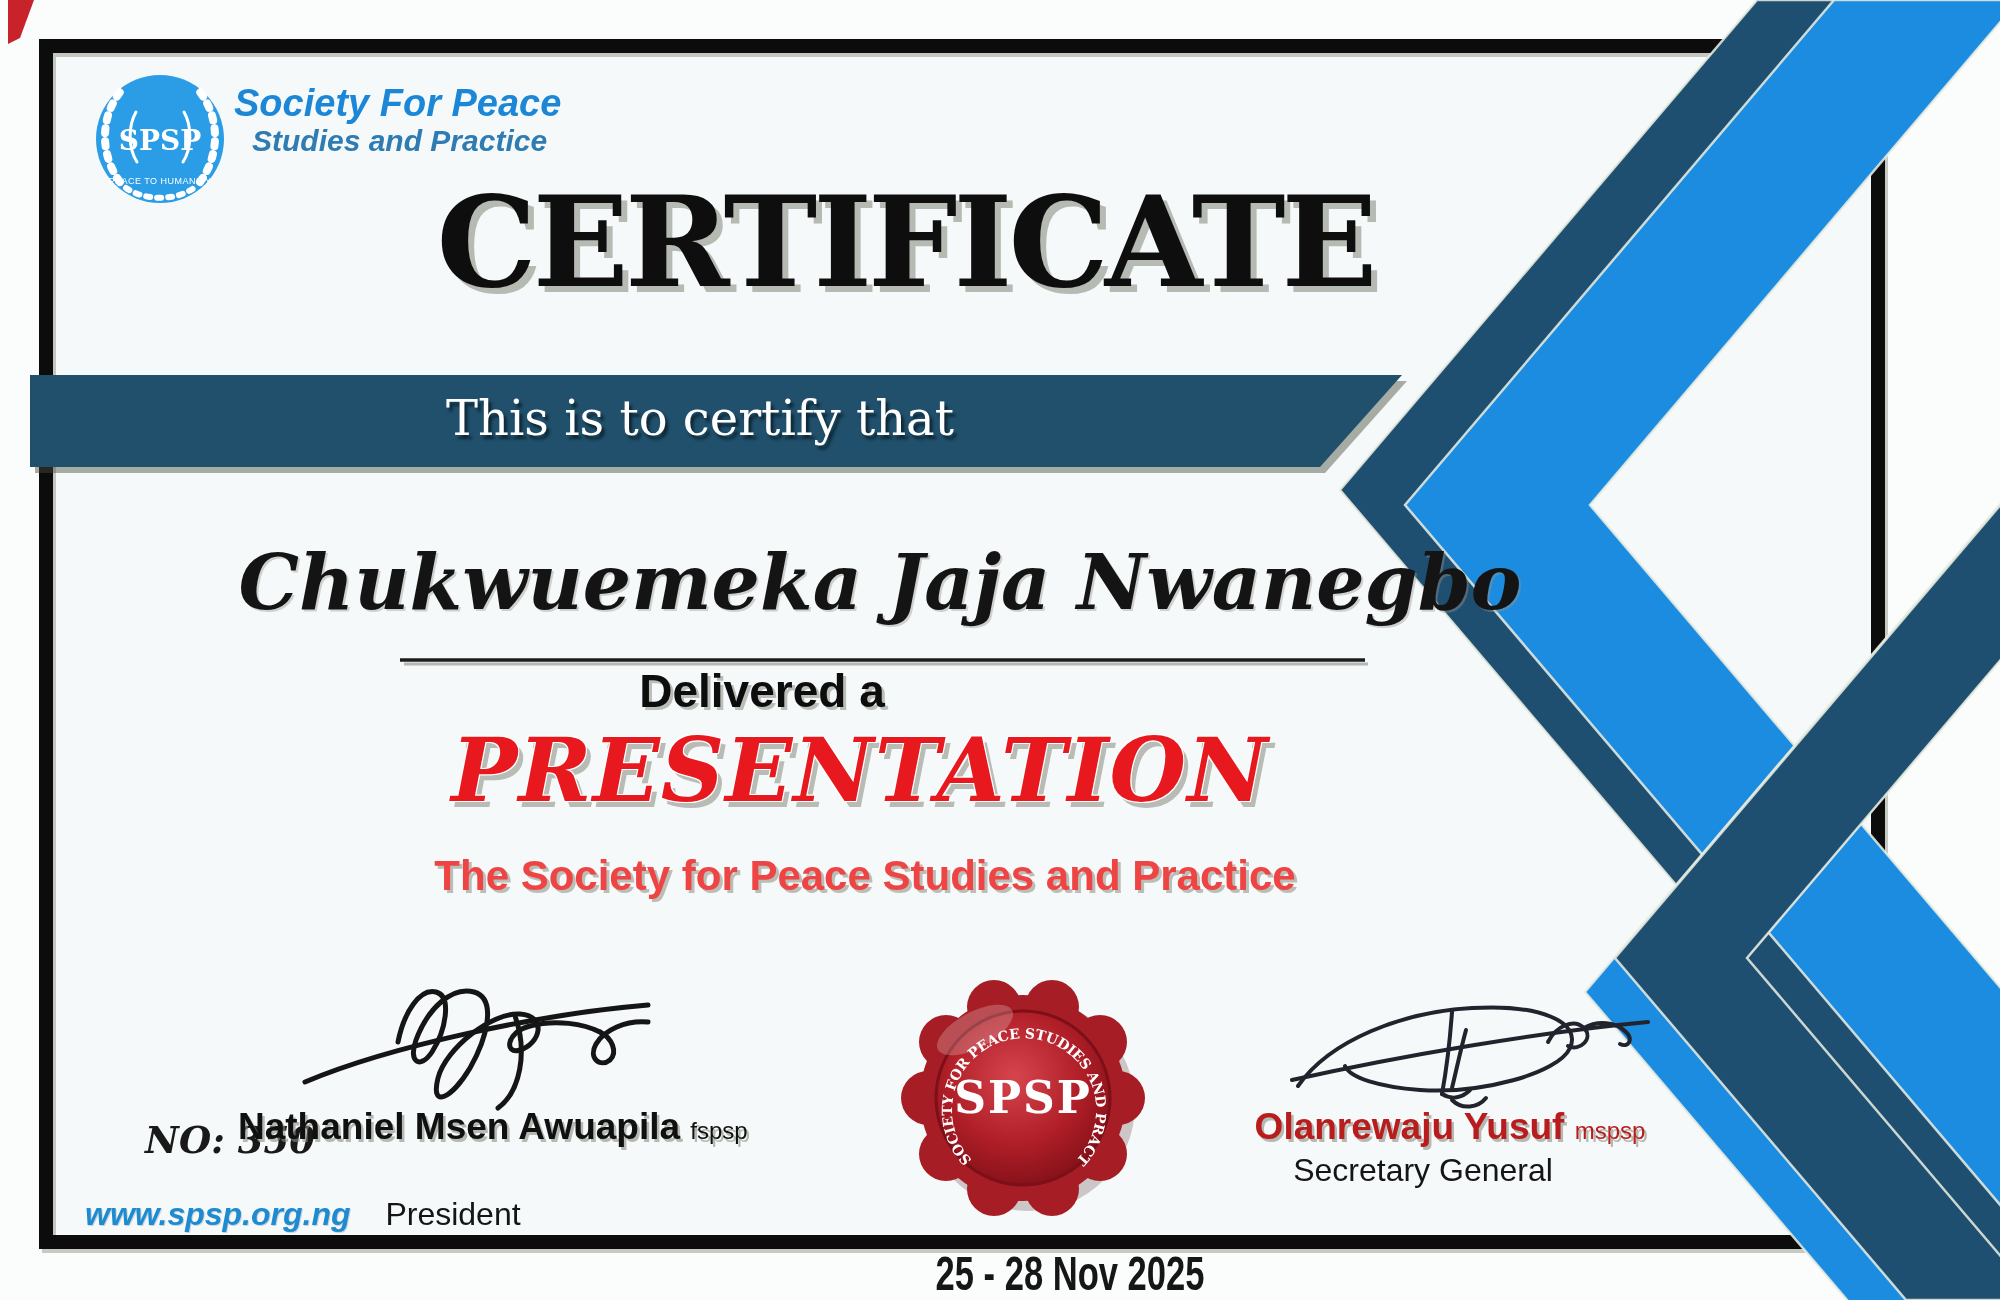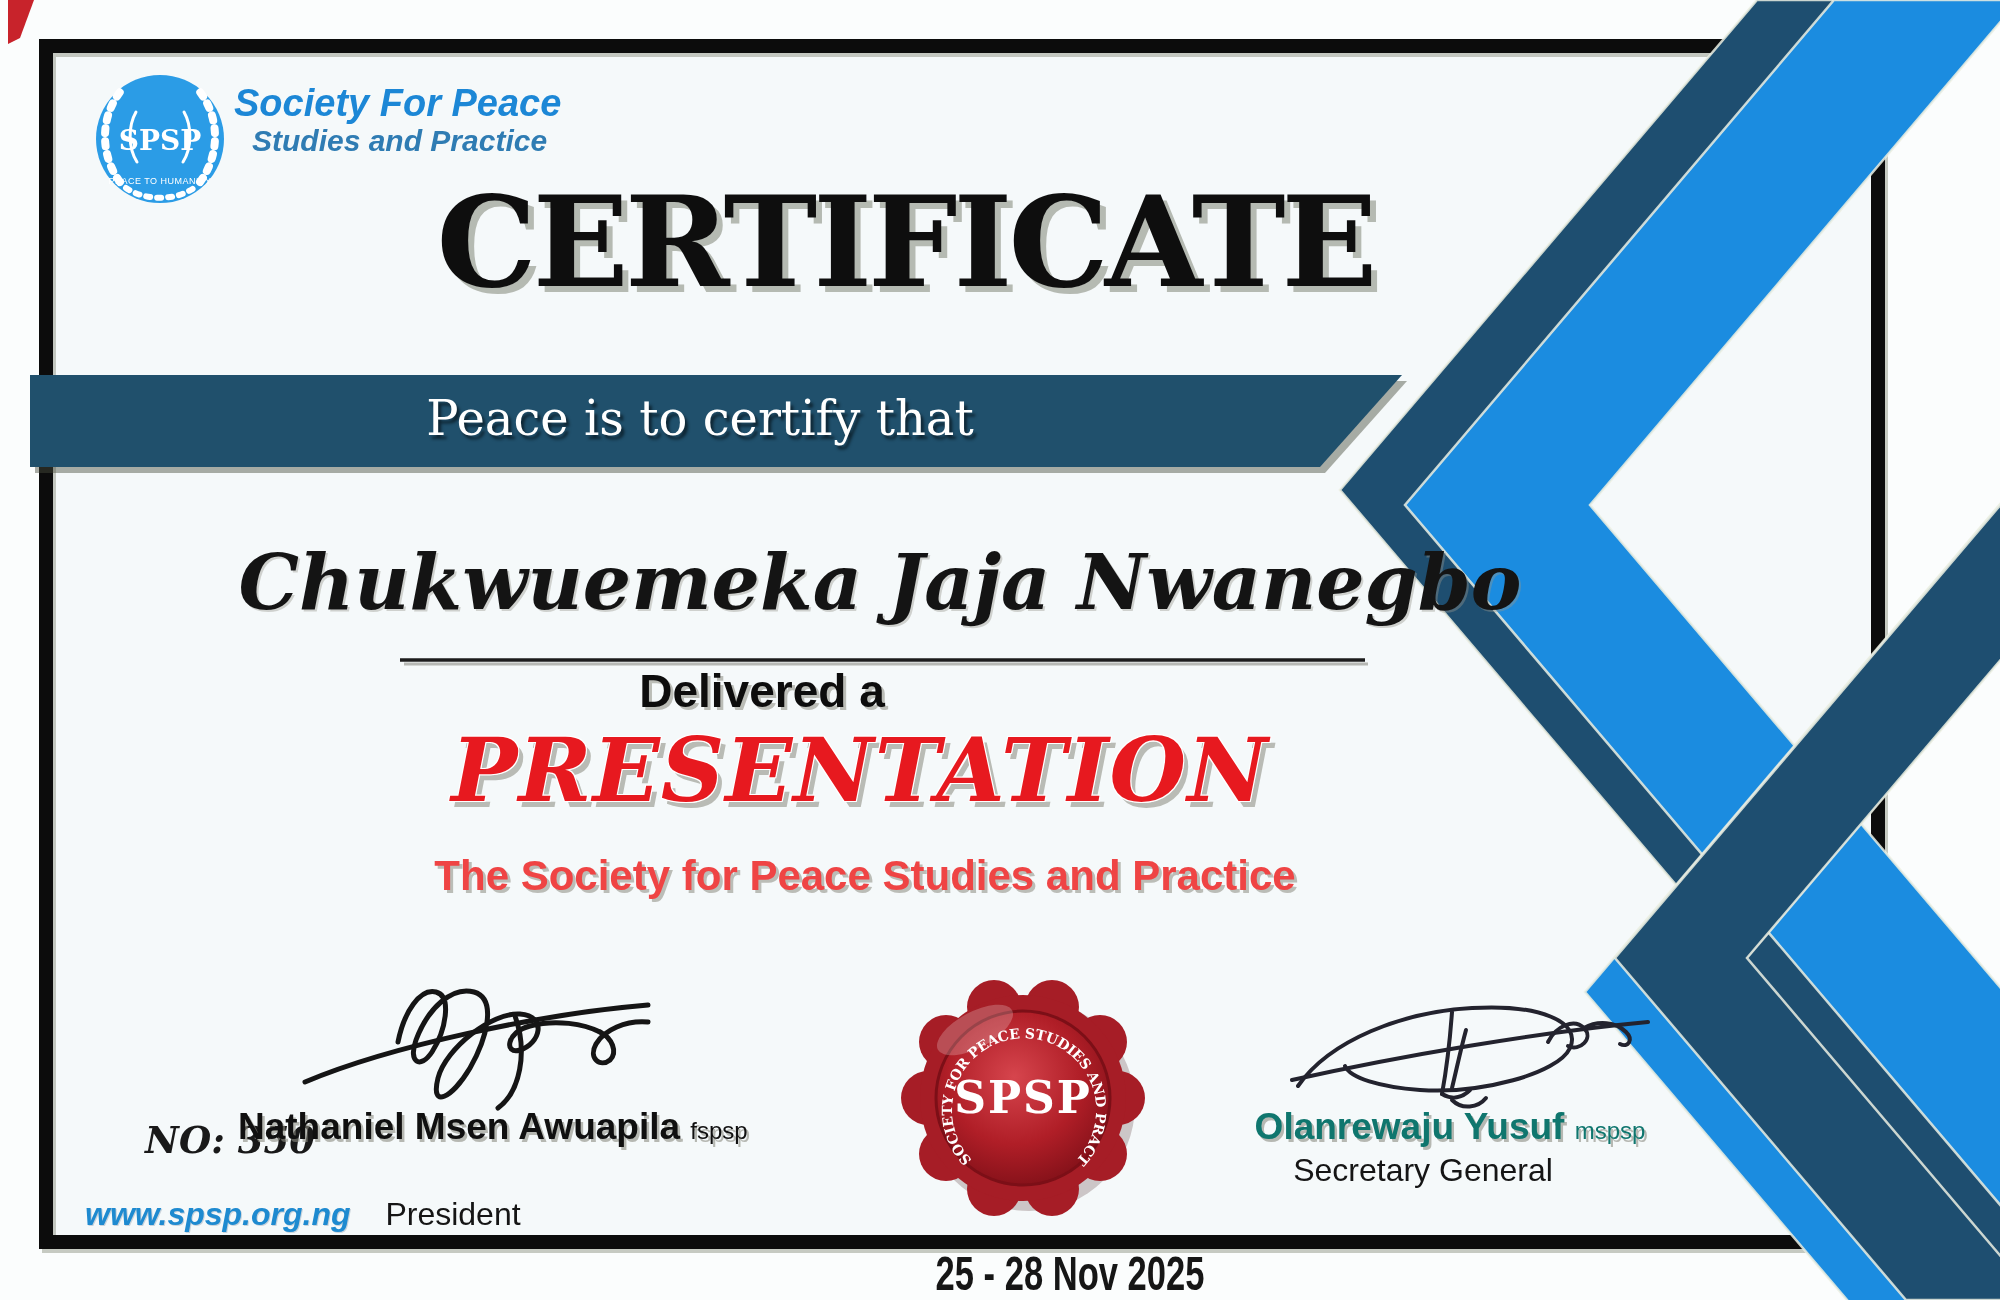--- a/index.html
+++ b/index.html
@@ -81,21 +81,21 @@
   }
   .pres-name .postnom, .sec-name .postnom{
     font:400 24px "Liberation Sans",sans-serif;
   }
   .pres-title{
     left:253px;top:1196px;width:400px;text-align:center;
     font:400 32px "Liberation Sans",sans-serif;color:#151515;
   }
   .sec-name{
     left:1200px;top:1106px;width:500px;text-align:center;
-    font:700 37px "Liberation Sans",sans-serif;color:#0f766e;
+    font:700 37px "Liberation Sans",sans-serif;color:#b91c1c;
     text-shadow:2.5px 2.5px 0 rgba(140,140,130,.6);
   }
   .sec-title{
     left:1173px;top:1152px;width:500px;text-align:center;
     font:400 32px "Liberation Sans",sans-serif;color:#151515;
   }
   .website{
     left:85px;top:1196px;
     font:italic 700 32px "Liberation Sans",sans-serif;
     color:var(--website-blue,#1e8ad0);
@@ -194,21 +194,21 @@
       <path d="M1548,1042 C1556,1026 1574,1018 1584,1028 C1594,1038 1580,1052 1568,1046"></path>
       <path d="M1584,1028 C1598,1020 1616,1022 1626,1032 C1634,1040 1628,1048 1620,1044"></path>
     </g>
   </svg>
 
   <div class="txt logo-line1">Society For Peace</div>
   <div class="txt logo-line2">Studies and Practice</div>
 
   <div class="txt cert-title">CERTIFICATE</div>
 
-  <div class="txt banner-text">Peace is to certify that</div>
+  <div class="txt banner-text">This is to certify that</div>
 
   <div class="txt recipient">Chukwuemeka Jaja Nwanegbo</div>
 
   <div class="txt delivered">Delivered a</div>
   <div class="txt presentation">PRESENTATION</div>
 
   <div class="txt conf-line2">The Society for Peace Studies and Practice</div>
 
   <div class="txt cert-no">NO: 350</div>
 

